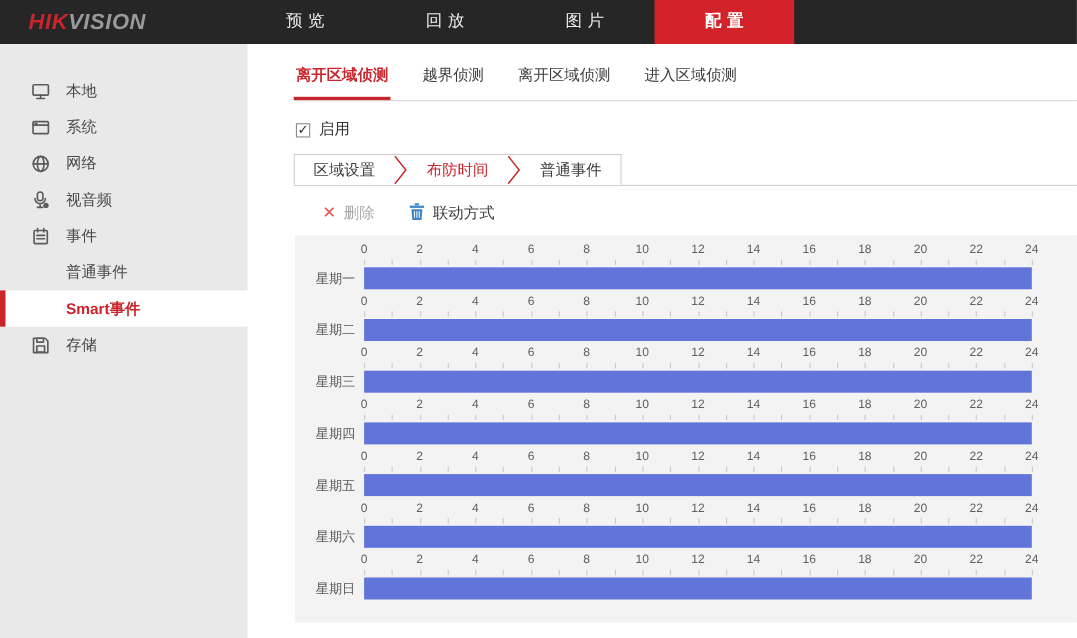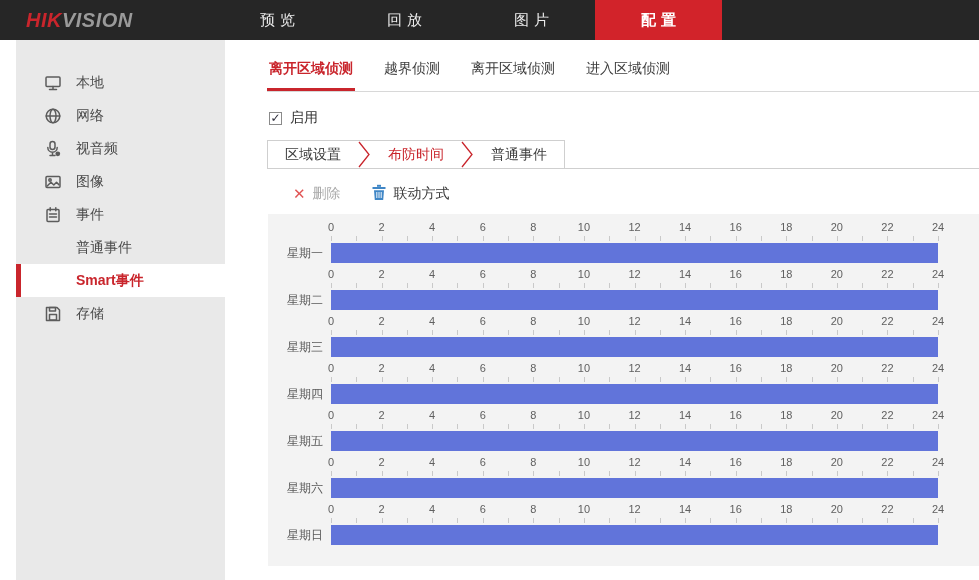--- a/index.html
+++ b/index.html
@@ -11,21 +11,21 @@
   .logo { position:absolute; left:26px; top:0; height:40px; line-height:40px;
           font-size:20px; font-weight:bold; font-style:italic; letter-spacing:0.5px; }
   .logo .hik { color:#c9252c; }
   .logo .vision { color:#9a9a9a; }
   .nav-item { position:absolute; top:0; width:127px; height:40px; line-height:40px;
               text-align:center; color:#ececec; font-size:15px; letter-spacing:5px;
               padding-left:5px; cursor:pointer; }
   .nav-item.active { background:#d2232a; color:#fff; font-weight:bold; }
 
   
-  .sidebar { position:absolute; left:16px; top:40px; width:267px; height:540px;
+  .sidebar { position:absolute; left:0; top:40px; width:267px; height:540px;
              background:#e9e9e9; padding-top:26px; }
   .side-item { display:flex; align-items:center; height:33px; padding-left:28px;
                font-size:14px; color:#4a4a4a; cursor:pointer; }
   .side-item .icon { width:20px; height:18px; margin-right:12px; flex:0 0 20px; }
   .side-item .icon svg { display:block; }
   .side-item.selected { background:#fff; border-left:5px solid #c9252c;
                         padding-left:23px; color:#c9252c; font-weight:bold; }
 
   
   .main { position:absolute; left:225px; top:40px; width:754px; height:540px; background:#fff; }
@@ -90,46 +90,45 @@
           <svg width="18" height="18" viewBox="0 0 18 18">
             <rect x="2" y="3" width="14" height="9.5" rx="1" stroke="#5c5c5c" stroke-width="1.5" fill="none" stroke-linecap="round" stroke-linejoin="round"></rect>
             <path d="M9 12.5v2.5M5.5 15.5h7" stroke="#5c5c5c" stroke-width="1.5" fill="none" stroke-linecap="round" stroke-linejoin="round"></path>
           </svg>
         </span>
         <span>本地</span>
       </div>
       <div class="side-item">
         <span class="icon">
           <svg width="18" height="18" viewBox="0 0 18 18">
+            <rect x="2" y="3.5" width="14" height="11" rx="1" stroke="#5c5c5c" stroke-width="1.5" fill="none" stroke-linecap="round" stroke-linejoin="round"></rect>
+            <path d="M2 6.8h14M4 5.2h1.5" stroke="#5c5c5c" stroke-width="1.5" fill="none" stroke-linecap="round" stroke-linejoin="round"></path>
+          </svg>
+        </span>
+        <span>系统</span>
+      </div>
+      <div class="side-item">
+        <span class="icon">
+          <svg width="18" height="18" viewBox="0 0 18 18">
             <circle cx="9" cy="9" r="6.8" stroke="#5c5c5c" stroke-width="1.5" fill="none" stroke-linecap="round" stroke-linejoin="round"></circle>
             <ellipse cx="9" cy="9" rx="3" ry="6.8" stroke="#5c5c5c" stroke-width="1.5" fill="none" stroke-linecap="round" stroke-linejoin="round"></ellipse>
             <path d="M2.2 9h13.6" stroke="#5c5c5c" stroke-width="1.5" fill="none" stroke-linecap="round" stroke-linejoin="round"></path>
           </svg>
         </span>
         <span>网络</span>
       </div>
       <div class="side-item">
         <span class="icon">
           <svg width="18" height="18" viewBox="0 0 18 18">
             <rect x="6" y="1.5" width="5" height="8" rx="2.5" stroke="#5c5c5c" stroke-width="1.5" fill="none" stroke-linecap="round" stroke-linejoin="round"></rect>
             <path d="M3.8 7.5a4.7 4.7 0 0 0 9.4 0M8.5 12.2v3.3M6 15.5h5" stroke="#5c5c5c" stroke-width="1.5" fill="none" stroke-linecap="round" stroke-linejoin="round"></path>
             <circle cx="13.8" cy="13.8" r="2.4" fill="#5c5c5c"></circle>
           </svg>
         </span>
         <span>视音频</span>
-      </div>
-      <div class="side-item">
-        <span class="icon">
-          <svg width="18" height="18" viewBox="0 0 18 18">
-            <rect x="2" y="3.5" width="14" height="11" rx="1" stroke="#5c5c5c" stroke-width="1.5" fill="none" stroke-linecap="round" stroke-linejoin="round"></rect>
-            <circle cx="6" cy="7" r="1.2" stroke="#5c5c5c" stroke-width="1.5" fill="none" stroke-linecap="round" stroke-linejoin="round"></circle>
-            <path d="M3.2 13l3.8-3.8 2.8 2.8 2.7-2.7 2.3 2.3" stroke="#5c5c5c" stroke-width="1.5" fill="none" stroke-linecap="round" stroke-linejoin="round"></path>
-          </svg>
-        </span>
-        <span>图像</span>
       </div>
       <div class="side-item">
         <span class="icon">
           <svg width="18" height="18" viewBox="0 0 18 18">
             <rect x="3" y="3.5" width="12" height="12" rx="1" stroke="#5c5c5c" stroke-width="1.5" fill="none" stroke-linecap="round" stroke-linejoin="round"></rect>
             <path d="M6.2 1.8v3M11.8 1.8v3M5.5 8h7M5.5 11h7" stroke="#5c5c5c" stroke-width="1.5" fill="none" stroke-linecap="round" stroke-linejoin="round"></path>
           </svg>
         </span>
         <span>事件</span>
       </div>

